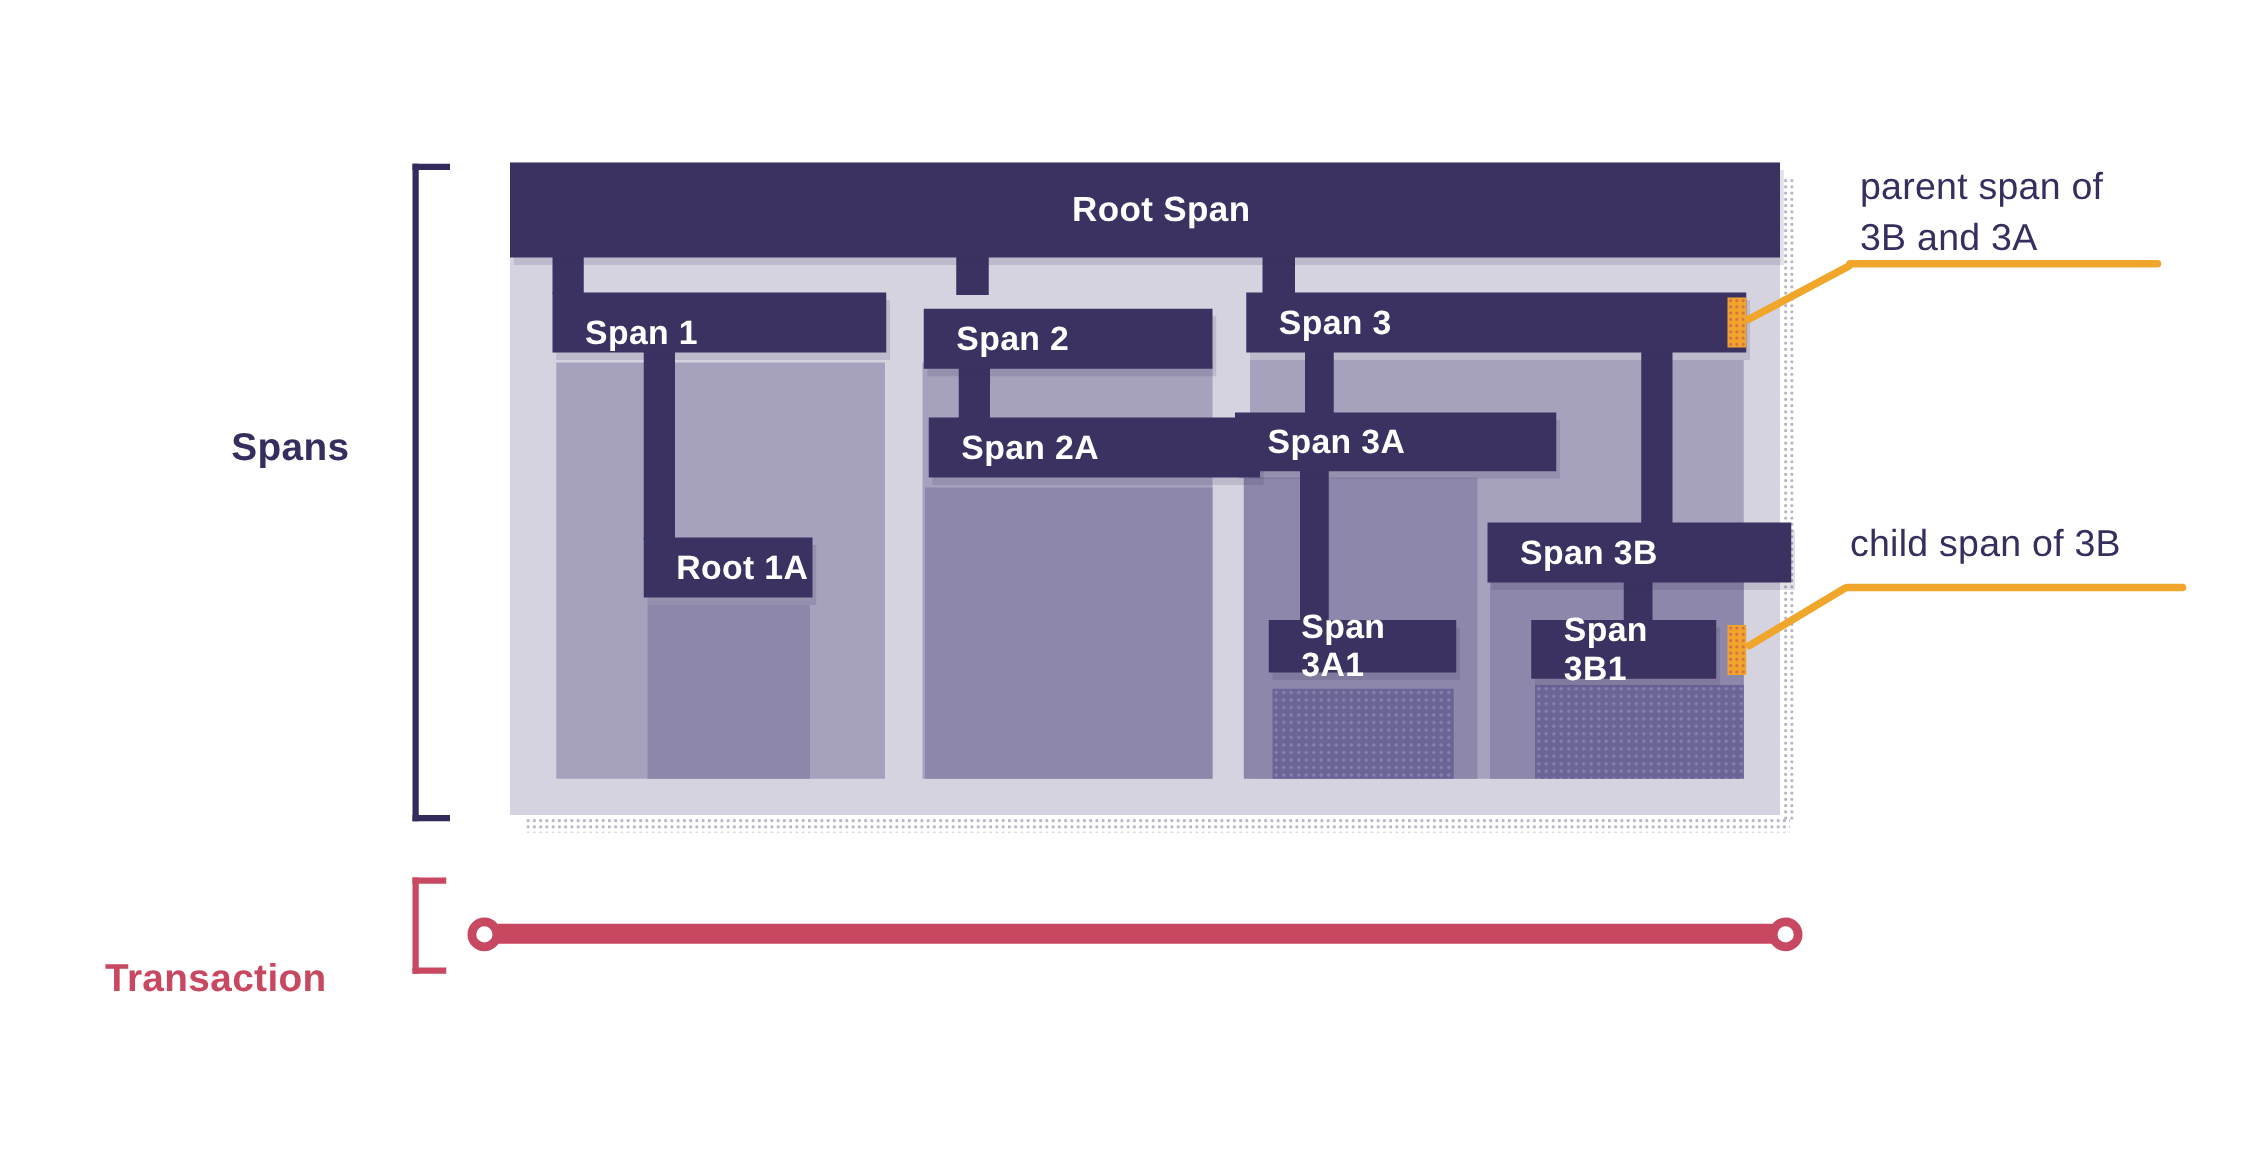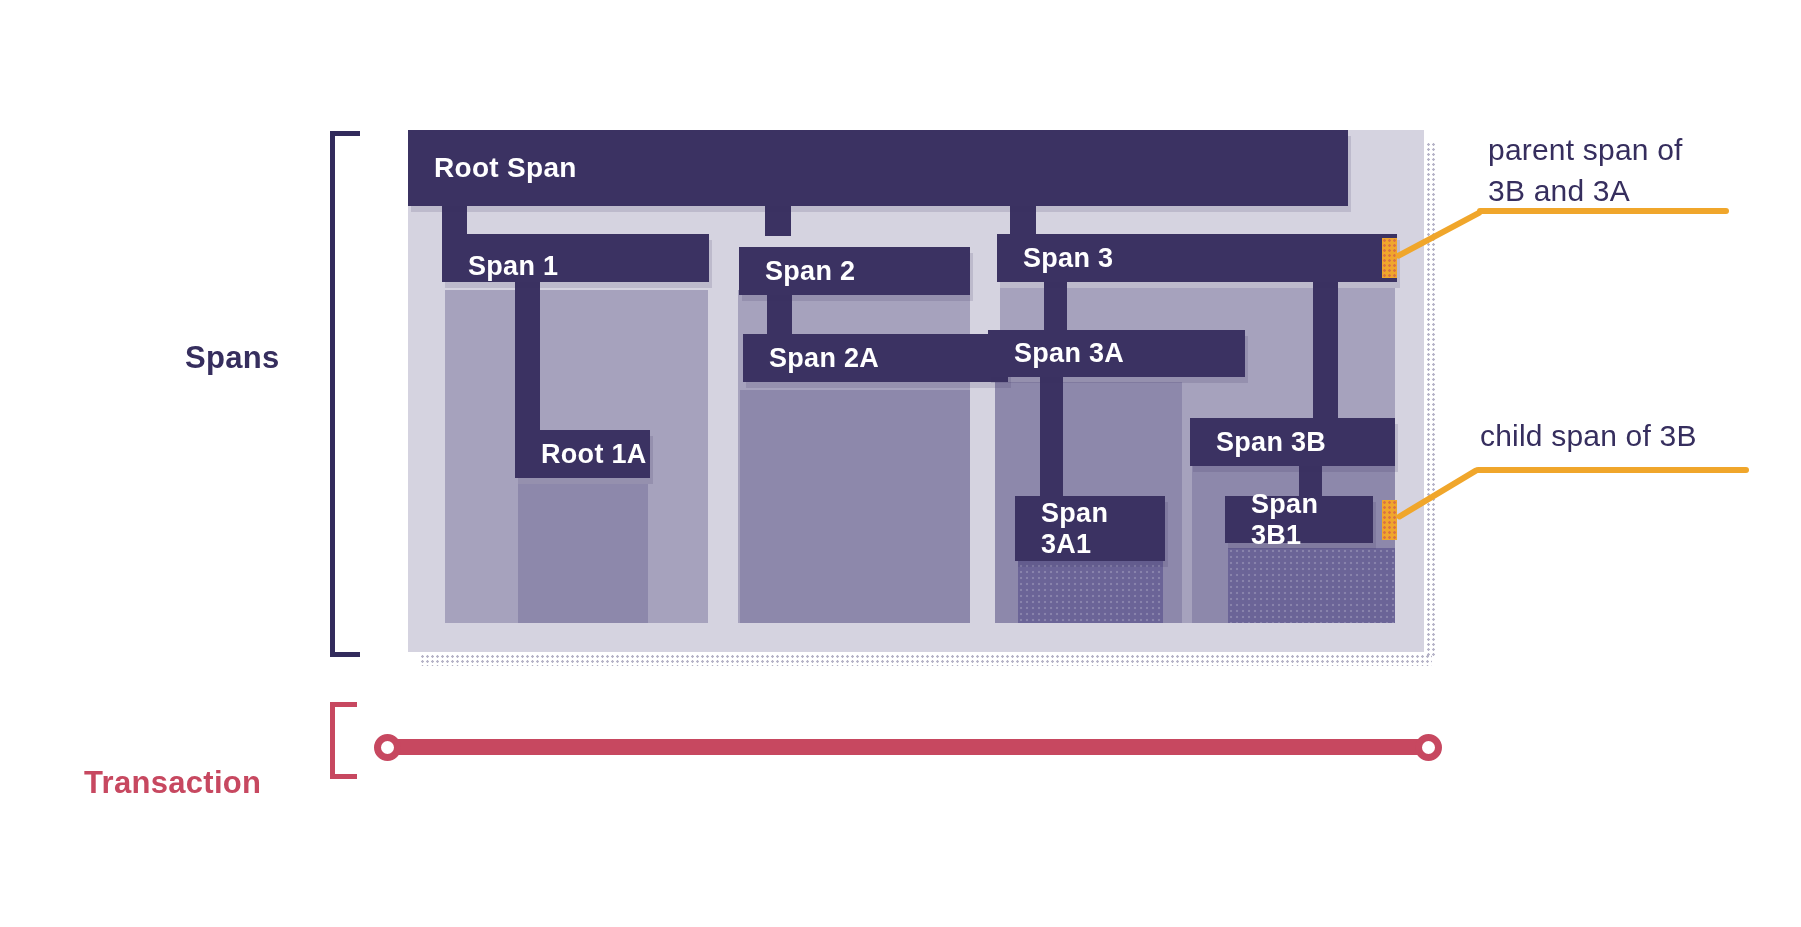--- a/index.html
+++ b/index.html
@@ -70,45 +70,45 @@
   <div class="abs connector" style="left:442px;top:204px;width:25px;height:31px;"></div>
   <div class="abs connector" style="left:765px;top:204px;width:26px;height:32px;"></div>
   <div class="abs connector" style="left:1010px;top:204px;width:26px;height:31px;"></div>
   <div class="abs connector" style="left:515px;top:280px;width:25px;height:152px;"></div>
   <div class="abs connector" style="left:767px;top:280px;width:25px;height:56px;"></div>
   <div class="abs connector" style="left:1044px;top:280px;width:23px;height:52px;"></div>
   <div class="abs connector" style="left:1313px;top:280px;width:25px;height:140px;"></div>
   <div class="abs connector" style="left:1040px;top:375px;width:23px;height:123px;"></div>
   <div class="abs connector" style="left:1299px;top:464px;width:23px;height:32px;"></div>
 
-  <div class="abs bar root" style="left:408px;top:130px;width:940px;height:76px;">
+  <div class="abs bar root" style="left:408px;top:130px;width:1016px;height:76px;justify-content:center;">
     <span>Root Span</span>
   </div>
   <div class="abs bar" style="left:442px;top:234px;width:267px;height:48px;align-items:flex-end;">
     <span>Span 1</span>
   </div>
   <div class="abs bar" style="left:739px;top:235px;width:231px;height:48px;margin-top:12px;">
     <span>Span 2</span>
   </div>
   <div class="abs bar" style="left:997px;top:234px;width:400px;height:48px;">
     <span>Span 3</span>
   </div>
   <div class="abs bar" style="left:743px;top:334px;width:265px;height:48px;">
     <span>Span 2A</span>
   </div>
   <div class="abs bar" style="left:988px;top:330px;width:257px;height:47px;">
     <span>Span 3A</span>
   </div>
   <div class="abs bar" style="left:515px;top:430px;width:135px;height:48px;">
     <span>Root 1A</span>
   </div>
-  <div class="abs bar" style="left:1190px;top:418px;width:205px;height:48px;">
+  <div class="abs bar" style="left:1190px;top:418px;width:243px;height:48px;">
     <span>Span 3B</span>
   </div>
-  <div class="abs bar" style="left:1015px;top:496px;width:150px;height:65px;">
+  <div class="abs bar" style="left:1015px;top:496px;width:150px;height:42px;">
     <span>Span 3A1</span>
   </div>
   <div class="abs bar" style="left:1225px;top:496px;width:148px;height:47px;">
     <span>Span 3B1</span>
   </div>
 
   <div class="abs marker" style="left:1382px;top:238px;width:15px;height:40px;"></div>
   <div class="abs marker" style="left:1382px;top:500px;width:15px;height:40px;"></div>
 
   <div class="abs callout-text" style="left:1488px;top:108px;width:280px;">

